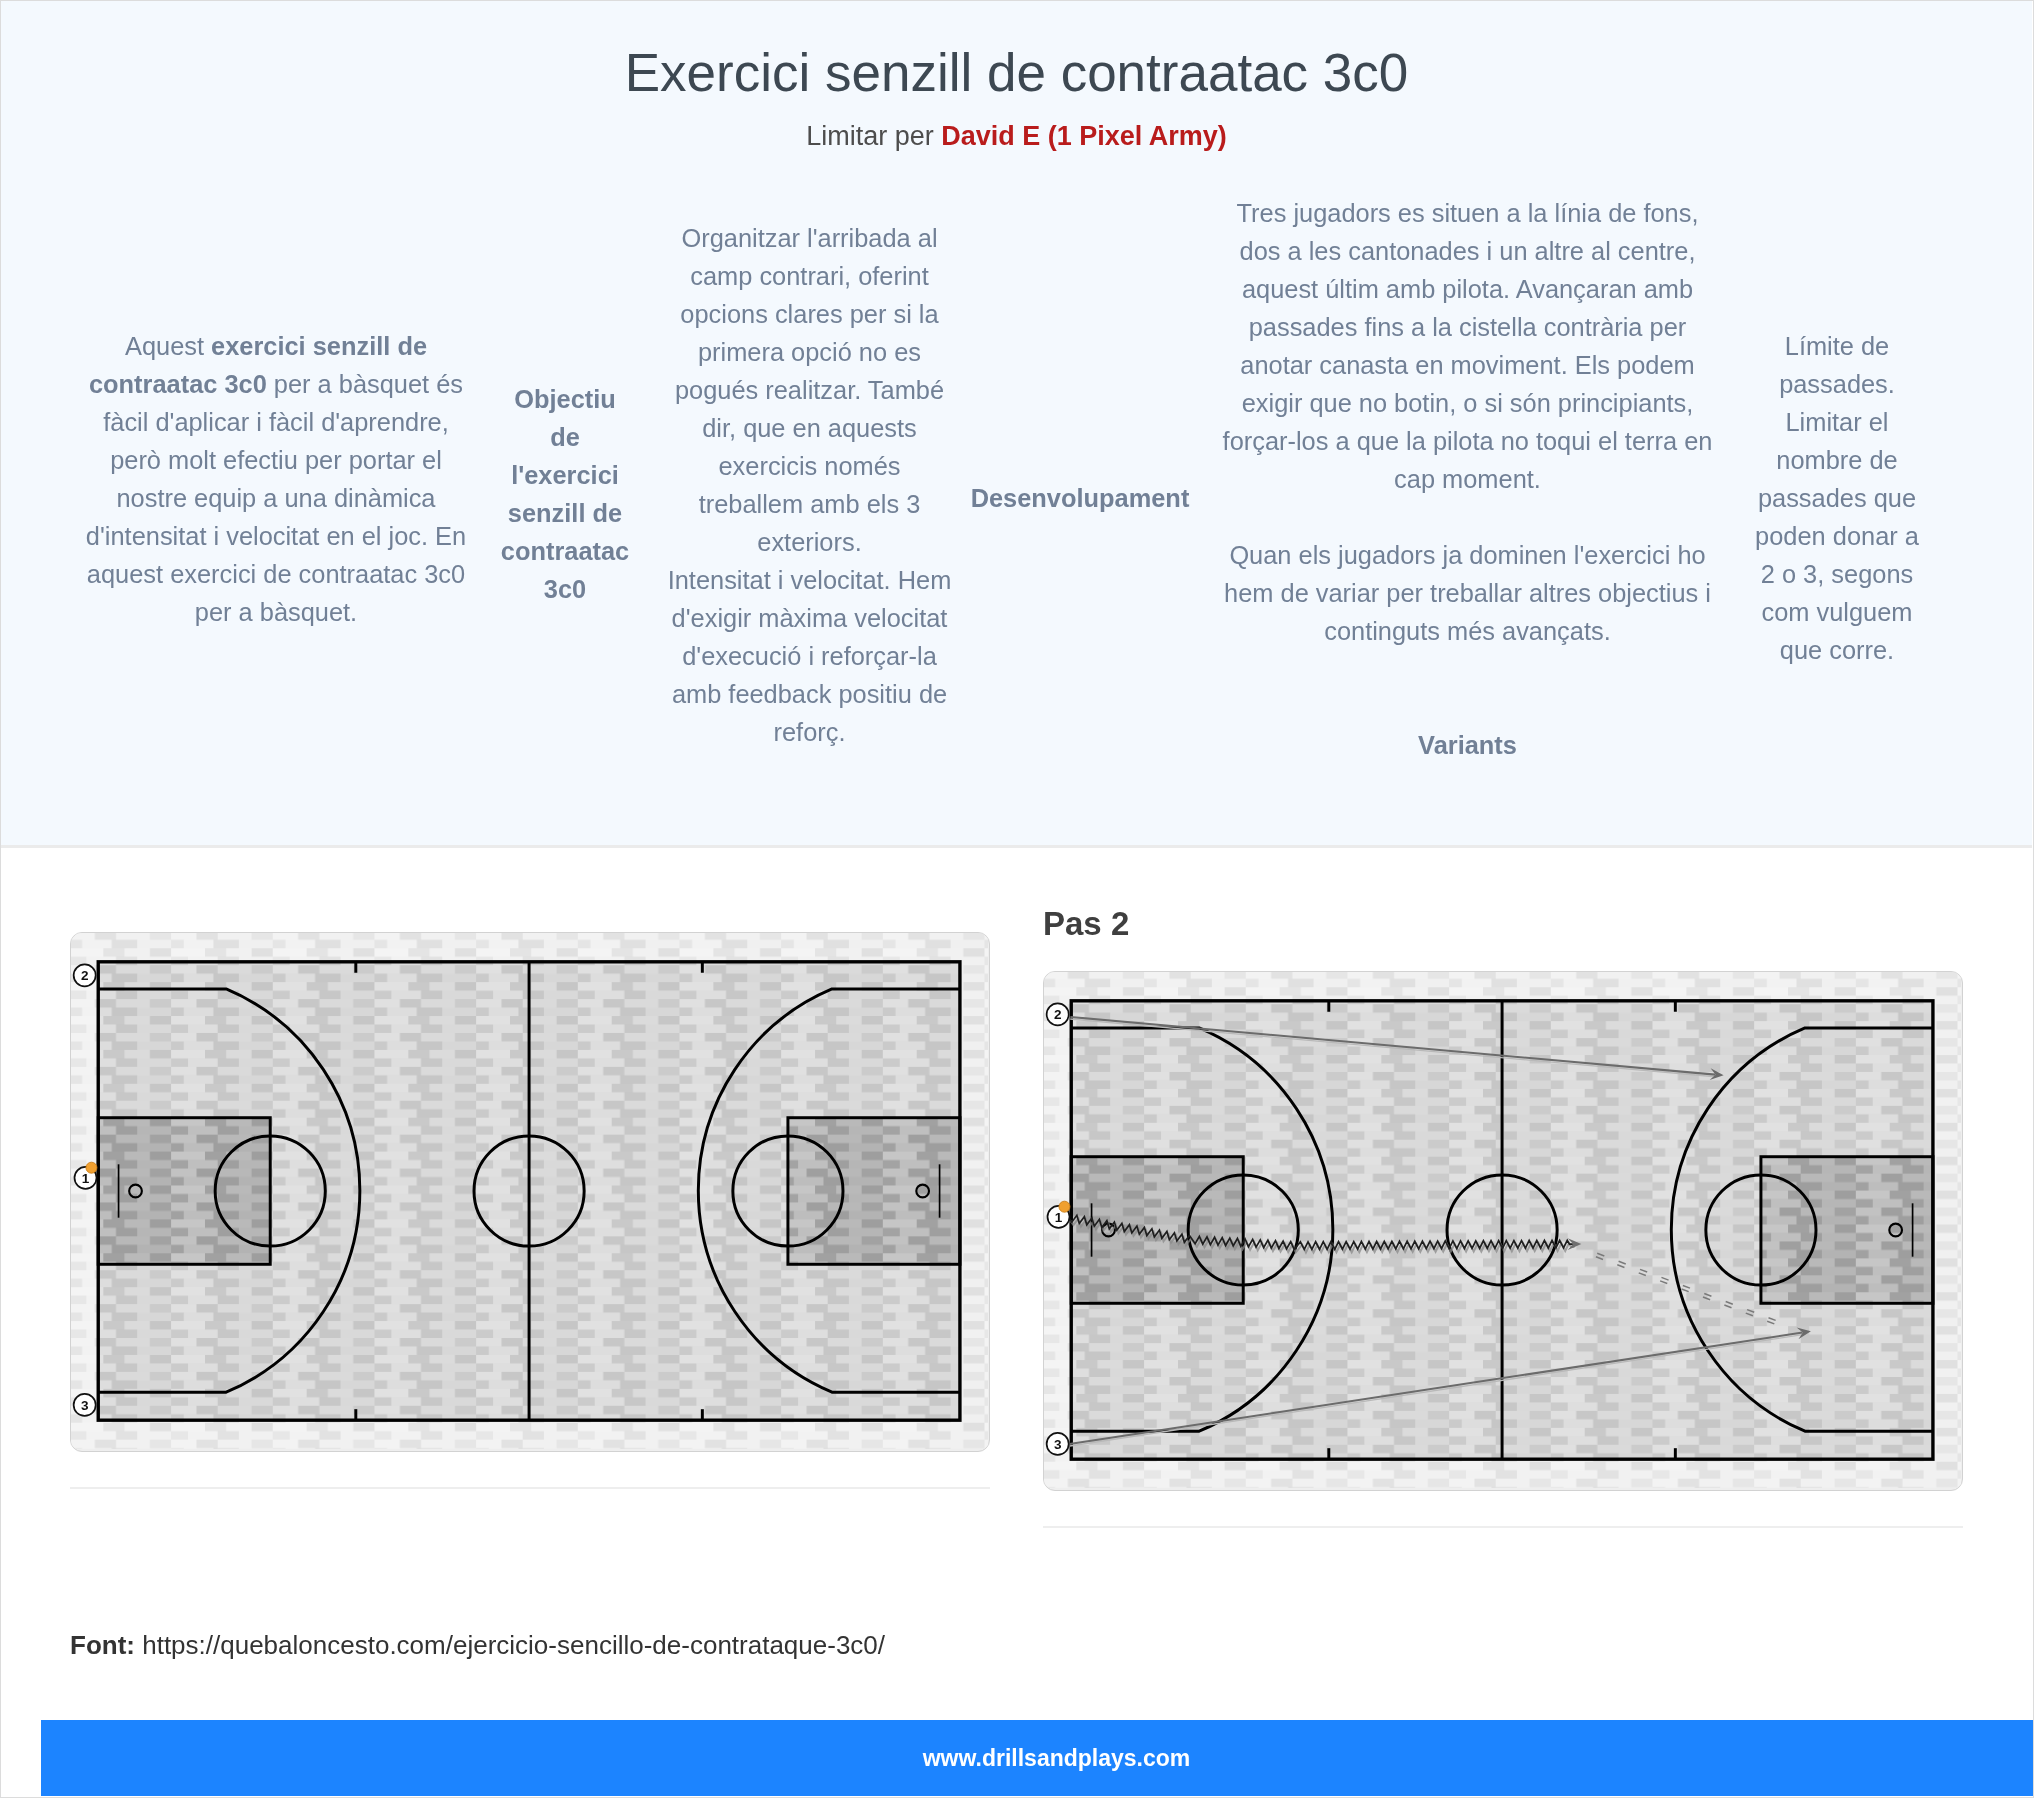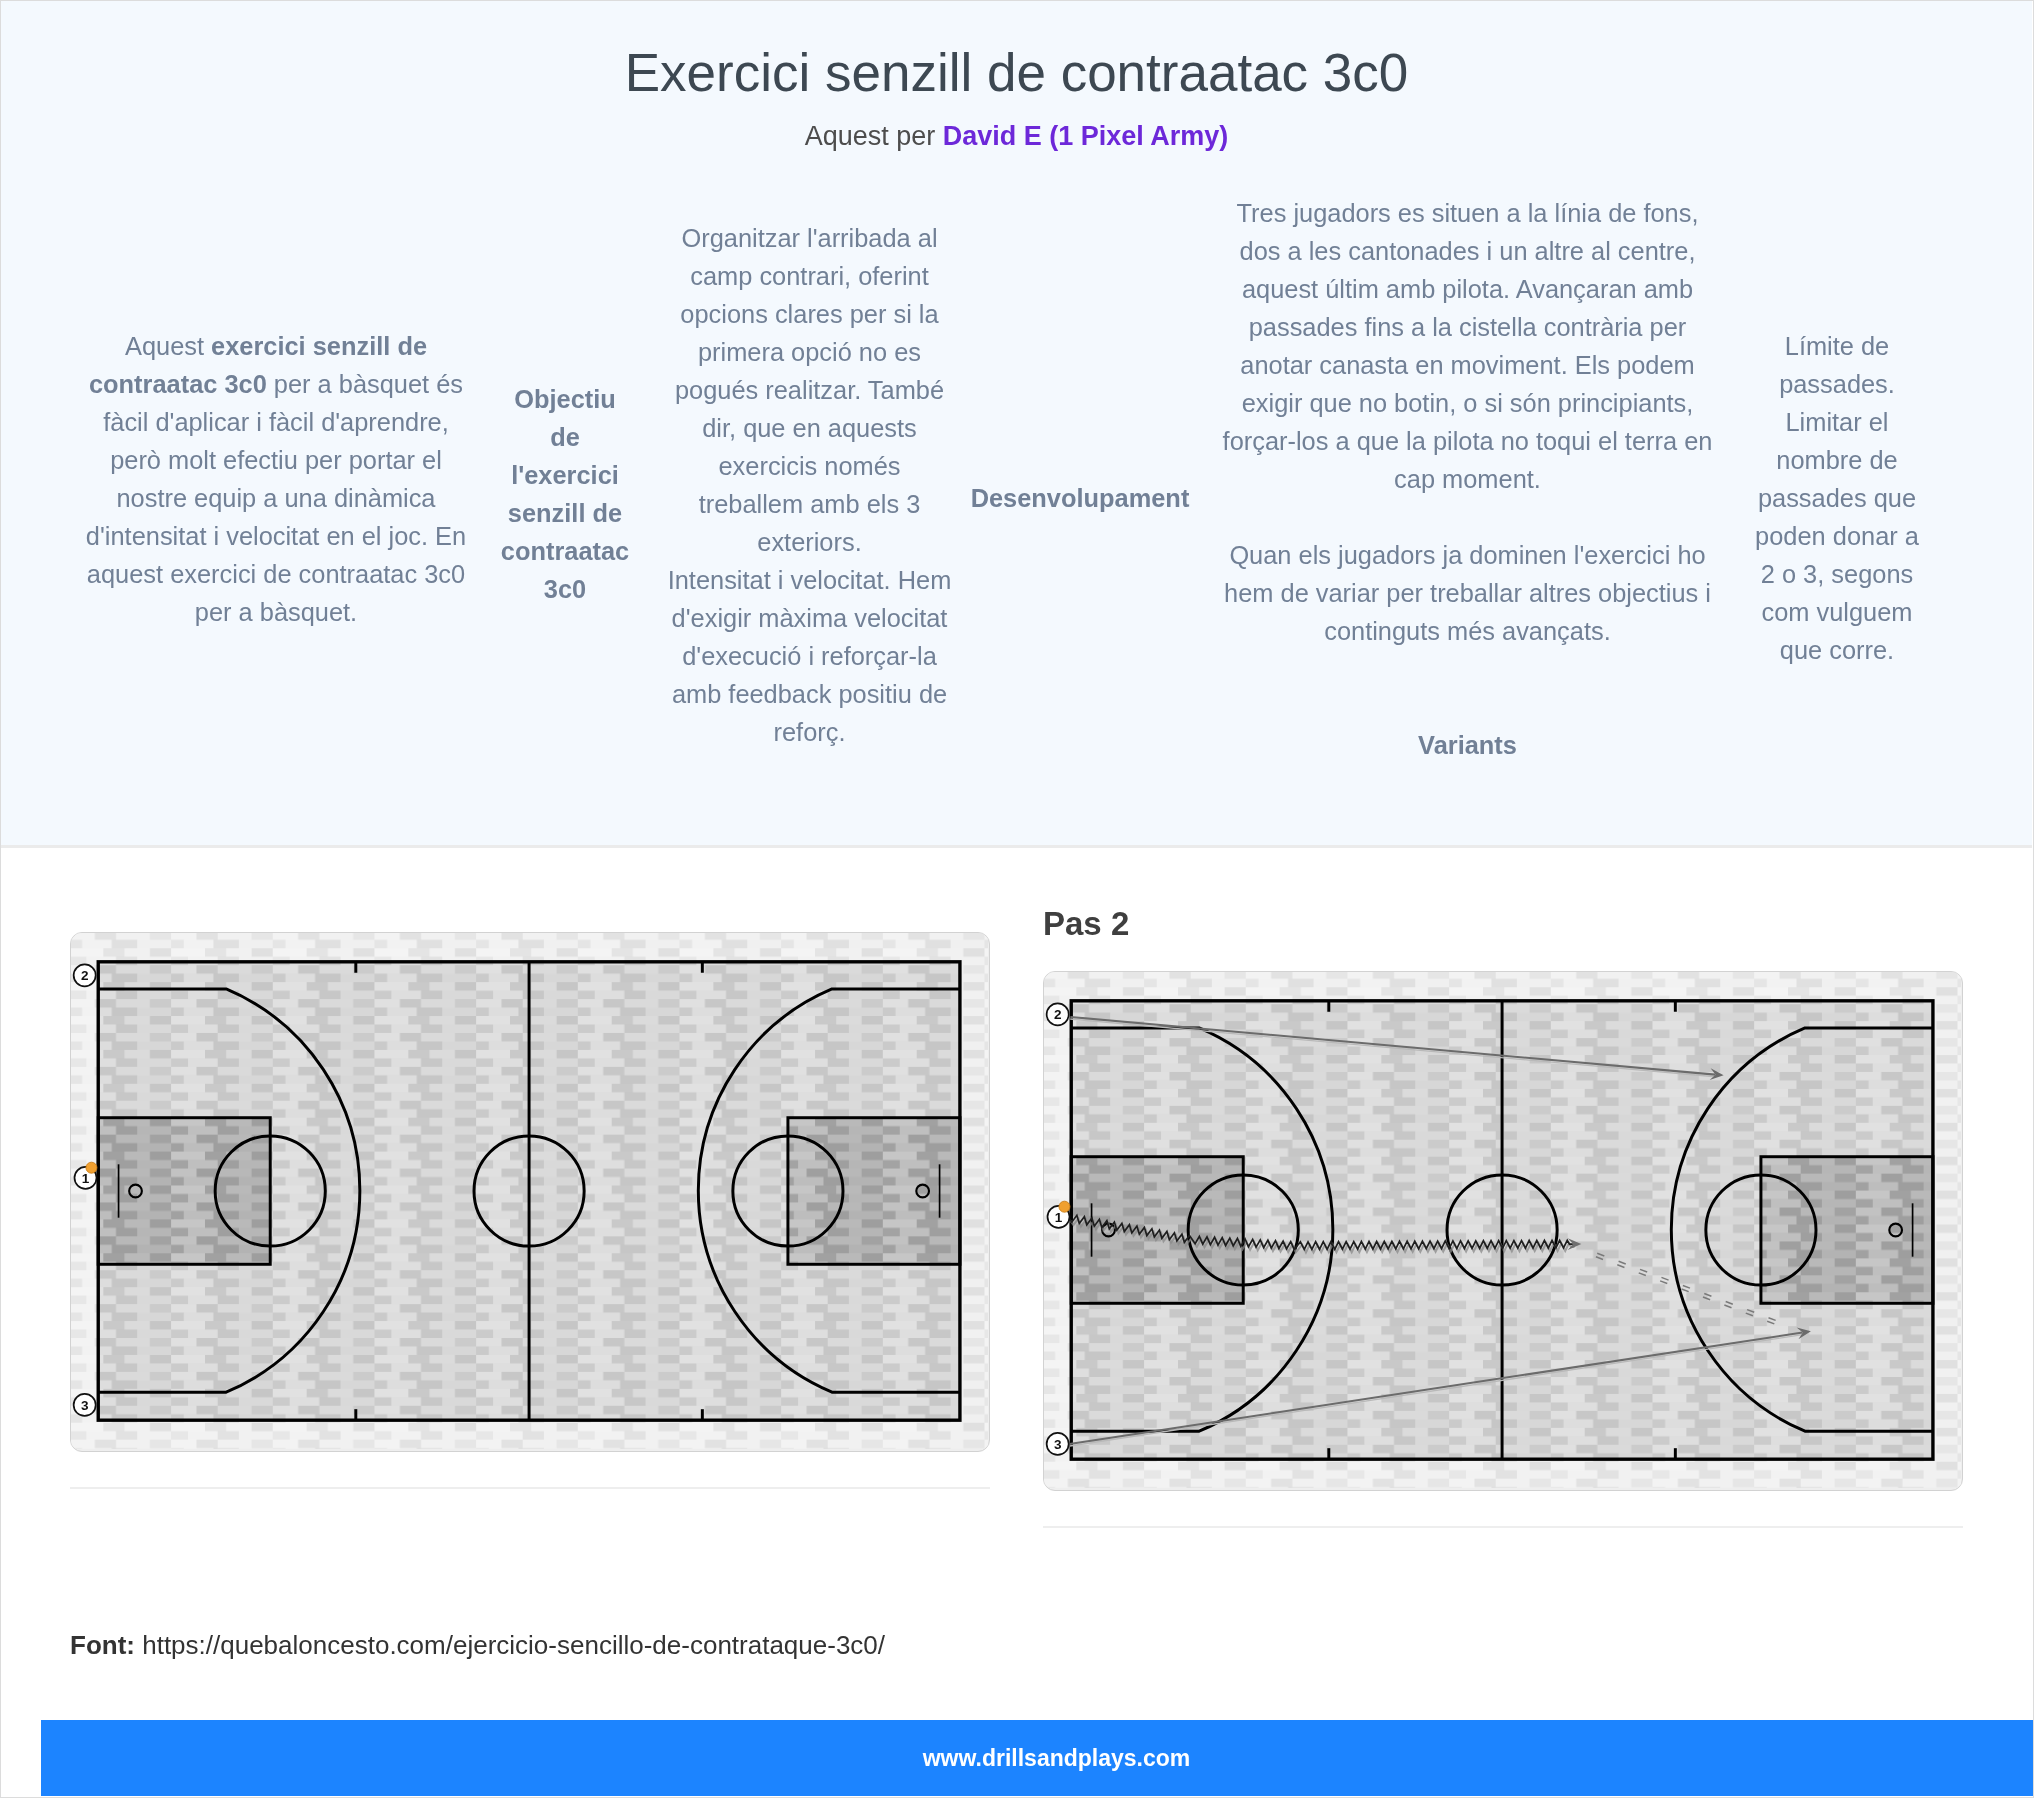--- a/index.html
+++ b/index.html
@@ -5,21 +5,21 @@
   :root{
     --accent:#1c84ff; --text_muted:#718096; --hero_bg:#f4f9fe; --title:#3d4852;
     --heading_dark:#3f3f3f; --body_dark:#333333; --page_border:#dcdcdc; --hero_border:#ebebeb;
   }
   html,body{margin:0;padding:0;background:#ffffff;}
   body{width:2034px;height:1798px;font-family:"Liberation Sans",sans-serif;}
   .page{position:relative;width:2034px;height:1798px;border:1.7px solid var(--page_border);box-sizing:border-box;overflow:hidden;background:#fff;}
   .hero{position:absolute;left:0;top:0;width:2031px;height:844px;background:var(--hero_bg);border-bottom:3.4px solid var(--hero_border);text-decoration:underline;}
   .title{position:absolute;left:0;top:40px;width:2031px;text-align:center;font-size:53px;line-height:64px;color:var(--title);font-weight:normal;margin:0;}
   .byline{position:absolute;left:0;top:117px;width:2031px;text-align:center;font-size:27px;line-height:37px;color:#4d4d4d;}
-  .byline strong{color:#6d28d9;font-weight:bold;}
+  .byline strong{color:#b91c1c;font-weight:bold;}
   .desc-row{position:absolute;left:0;top:185px;width:2031px;height:585px;display:flex;align-items:center;padding-left:80px;box-sizing:border-box;}
   .col{flex:0 0 auto;text-align:center;font-size:25.4px;line-height:38px;color:var(--text_muted);}
   .col p{margin:0;}
   .col strong,.heading{font-weight:bold;}
   .c-intro{width:390px;}
   .c-obj-h{width:132px;margin-left:28px;margin-top:30px;}
   .c-obj{width:289px;margin-left:34px;margin-top:12px;}
   .c-dev-h{width:220px;margin-left:16px;margin-top:39px;}
   .c-dev{width:497px;margin-left:29px;}
   .c-dev .gap1{margin-top:38px;}
@@ -86,21 +86,21 @@
         <line x1="747" y1="564" x2="747" y2="577"></line>
       </g>
     </g>
   </defs>
 </svg>
 
 <div class="page">
 
   <header class="hero">
     <h1 class="title">Exercici senzill de contraatac 3c0</h1>
-    <div class="byline"><span>Aquest per</span> <strong>David E (1 Pixel Army)</strong></div>
+    <div class="byline"><span>Limitar per</span> <strong>David E (1 Pixel Army)</strong></div>
 
     <div class="desc-row">
       <div class="col c-intro"><span>Aquest </span><strong>exercici senzill de contraatac 3c0</strong><span> per a bàsquet és fàcil d'aplicar i fàcil d'aprendre, però molt efectiu per portar el nostre equip a una dinàmica d'intensitat i velocitat en el joc. En aquest exercici de contraatac 3c0 per a bàsquet.</span></div>
 
       <div class="col c-obj-h heading">Objectiu de l'exercici senzill de contraatac 3c0</div>
 
       <div class="col c-obj">
         <p>Organitzar l'arribada al camp contrari, oferint opcions clares per si la primera opció no es pogués realitzar. També dir, que en aquests exercicis només treballem amb els 3 exteriors.</p>
         <p>Intensitat i velocitat. Hem d'exigir màxima velocitat d'execució i reforçar-la amb feedback positiu de reforç.</p>
       </div>

